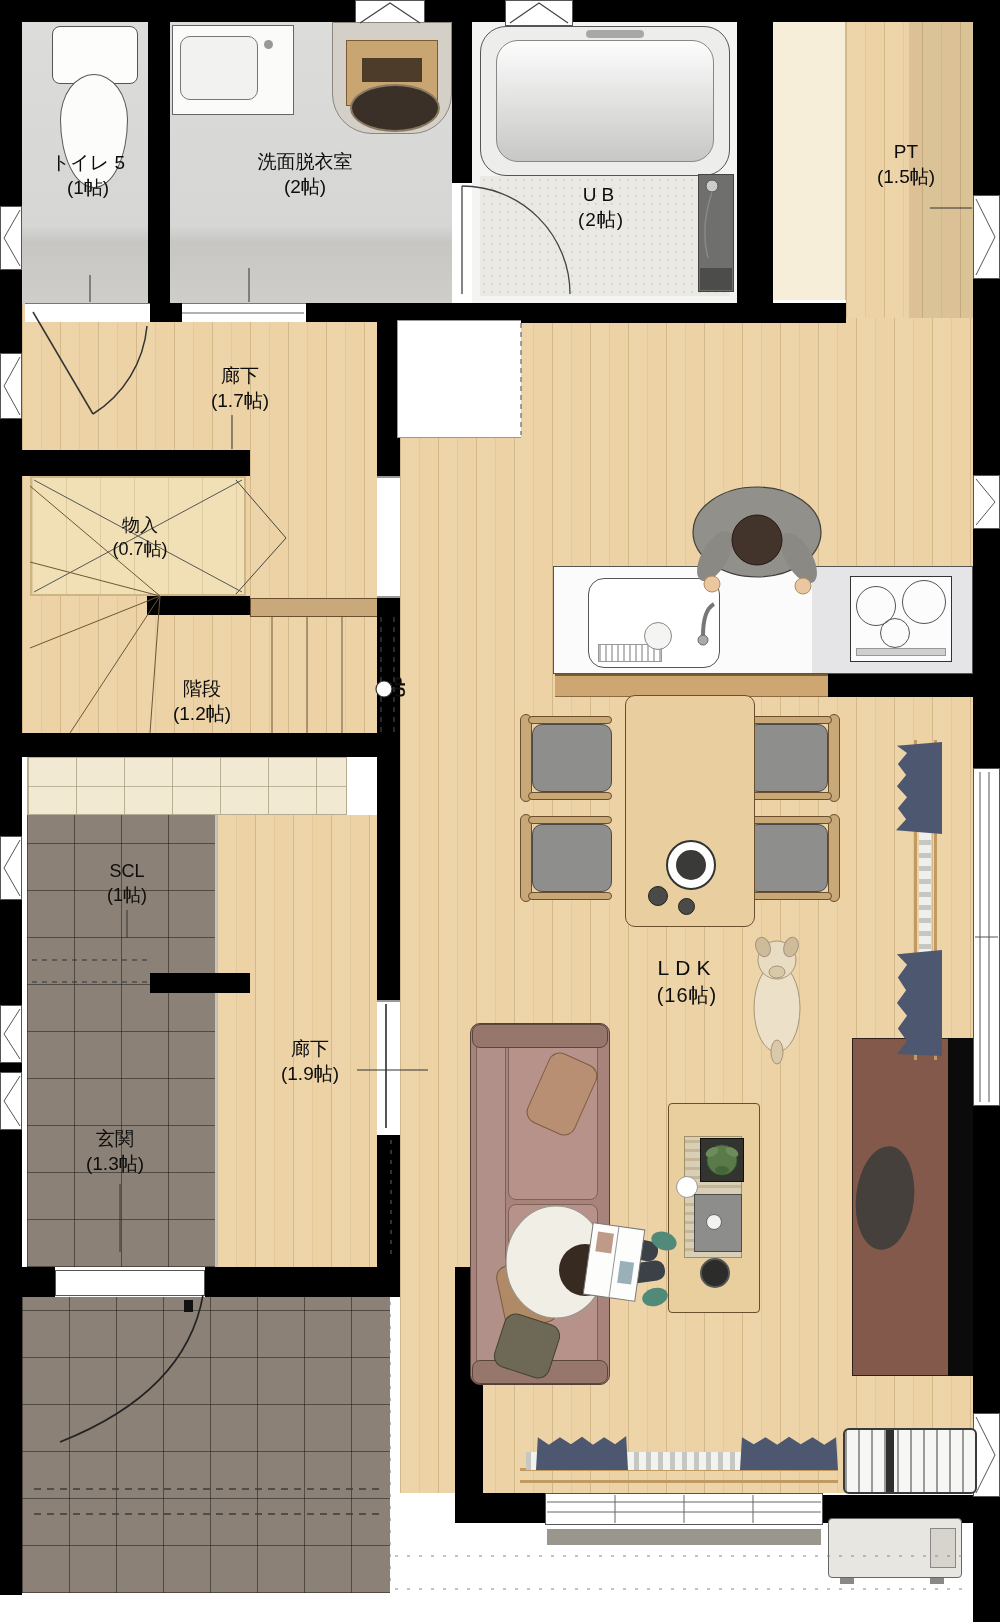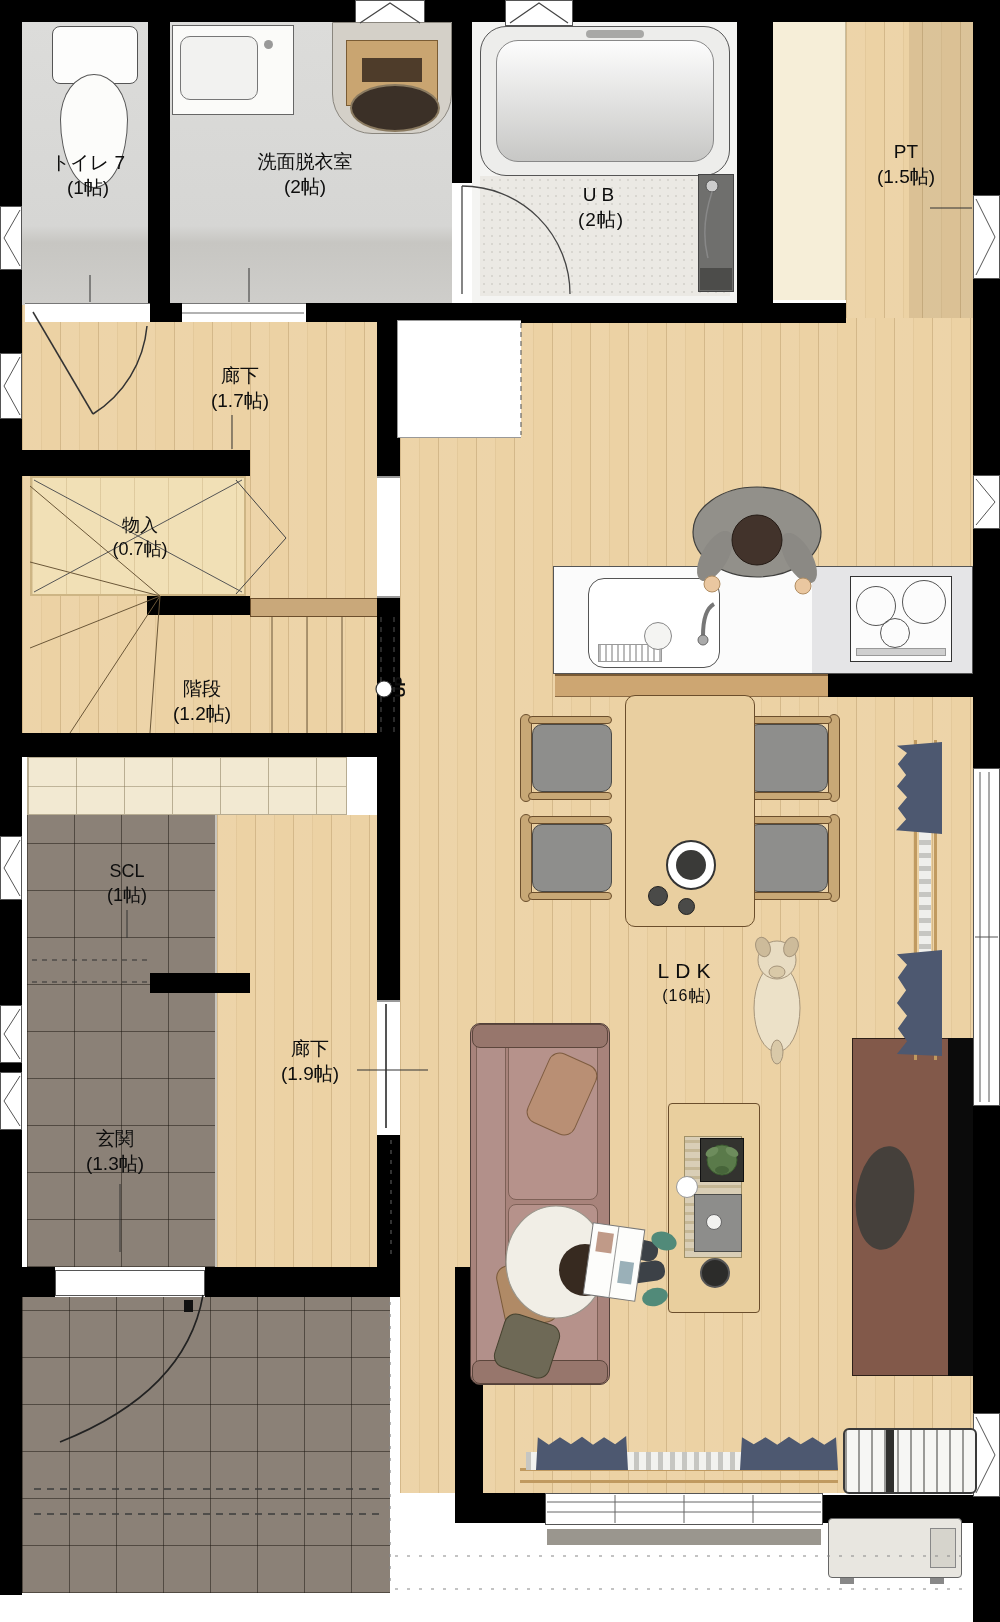--- a/index.html
+++ b/index.html
@@ -340,21 +340,21 @@
       <g transform="rotate(8 614 1262)">
         <rect x="588" y="1226" width="52" height="72" fill="#fdfdfb" stroke="#777" stroke-width="1"></rect>
         <line x1="614" y1="1226" x2="614" y2="1298" stroke="#999" stroke-width="1"></line>
         <rect x="594" y="1234" width="16" height="20" fill="#c09a88"></rect>
         <rect x="620" y="1260" width="14" height="22" fill="#9ab0b8"></rect>
       </g>
     </g>
   </svg>
 
   <div class="rlabel" style="left:88px;top:175px;font-size:19px;">
-    <span class="nm">トイレ 7</span>
+    <span class="nm">トイレ 5</span>
     <span class="ar">(1帖)</span>
   </div>
   <div class="rlabel" style="left:305px;top:174px;font-size:19px;">
     <span class="nm">洗面脱衣室</span>
     <span class="ar">(2帖)</span>
   </div>
   <div class="rlabel" style="left:601px;top:207px;font-size:19px;letter-spacing:5px;">
     <span class="nm">UB</span>
     <span class="ar" style="letter-spacing:1px;">(2帖)</span>
   </div>
@@ -384,16 +384,16 @@
   <div class="rlabel" style="left:310px;top:1061px;font-size:19px;">
     <span class="nm">廊下</span>
     <span class="ar">(1.9帖)</span>
   </div>
   <div class="rlabel" style="left:115px;top:1151px;font-size:19px;">
     <span class="nm">玄関</span>
     <span class="ar">(1.3帖)</span>
   </div>
   <div class="rlabel" style="left:687px;top:981px;font-size:21px;letter-spacing:6px;">
     <span class="nm">LDK</span>
-    <span class="ar" style="font-size:16px;letter-spacing:1px;">(16帖)</span>
+    <span class="ar" style="font-size:20px;letter-spacing:1px;">(16帖)</span>
   </div>
 
 </div>
 
 </body></html>

